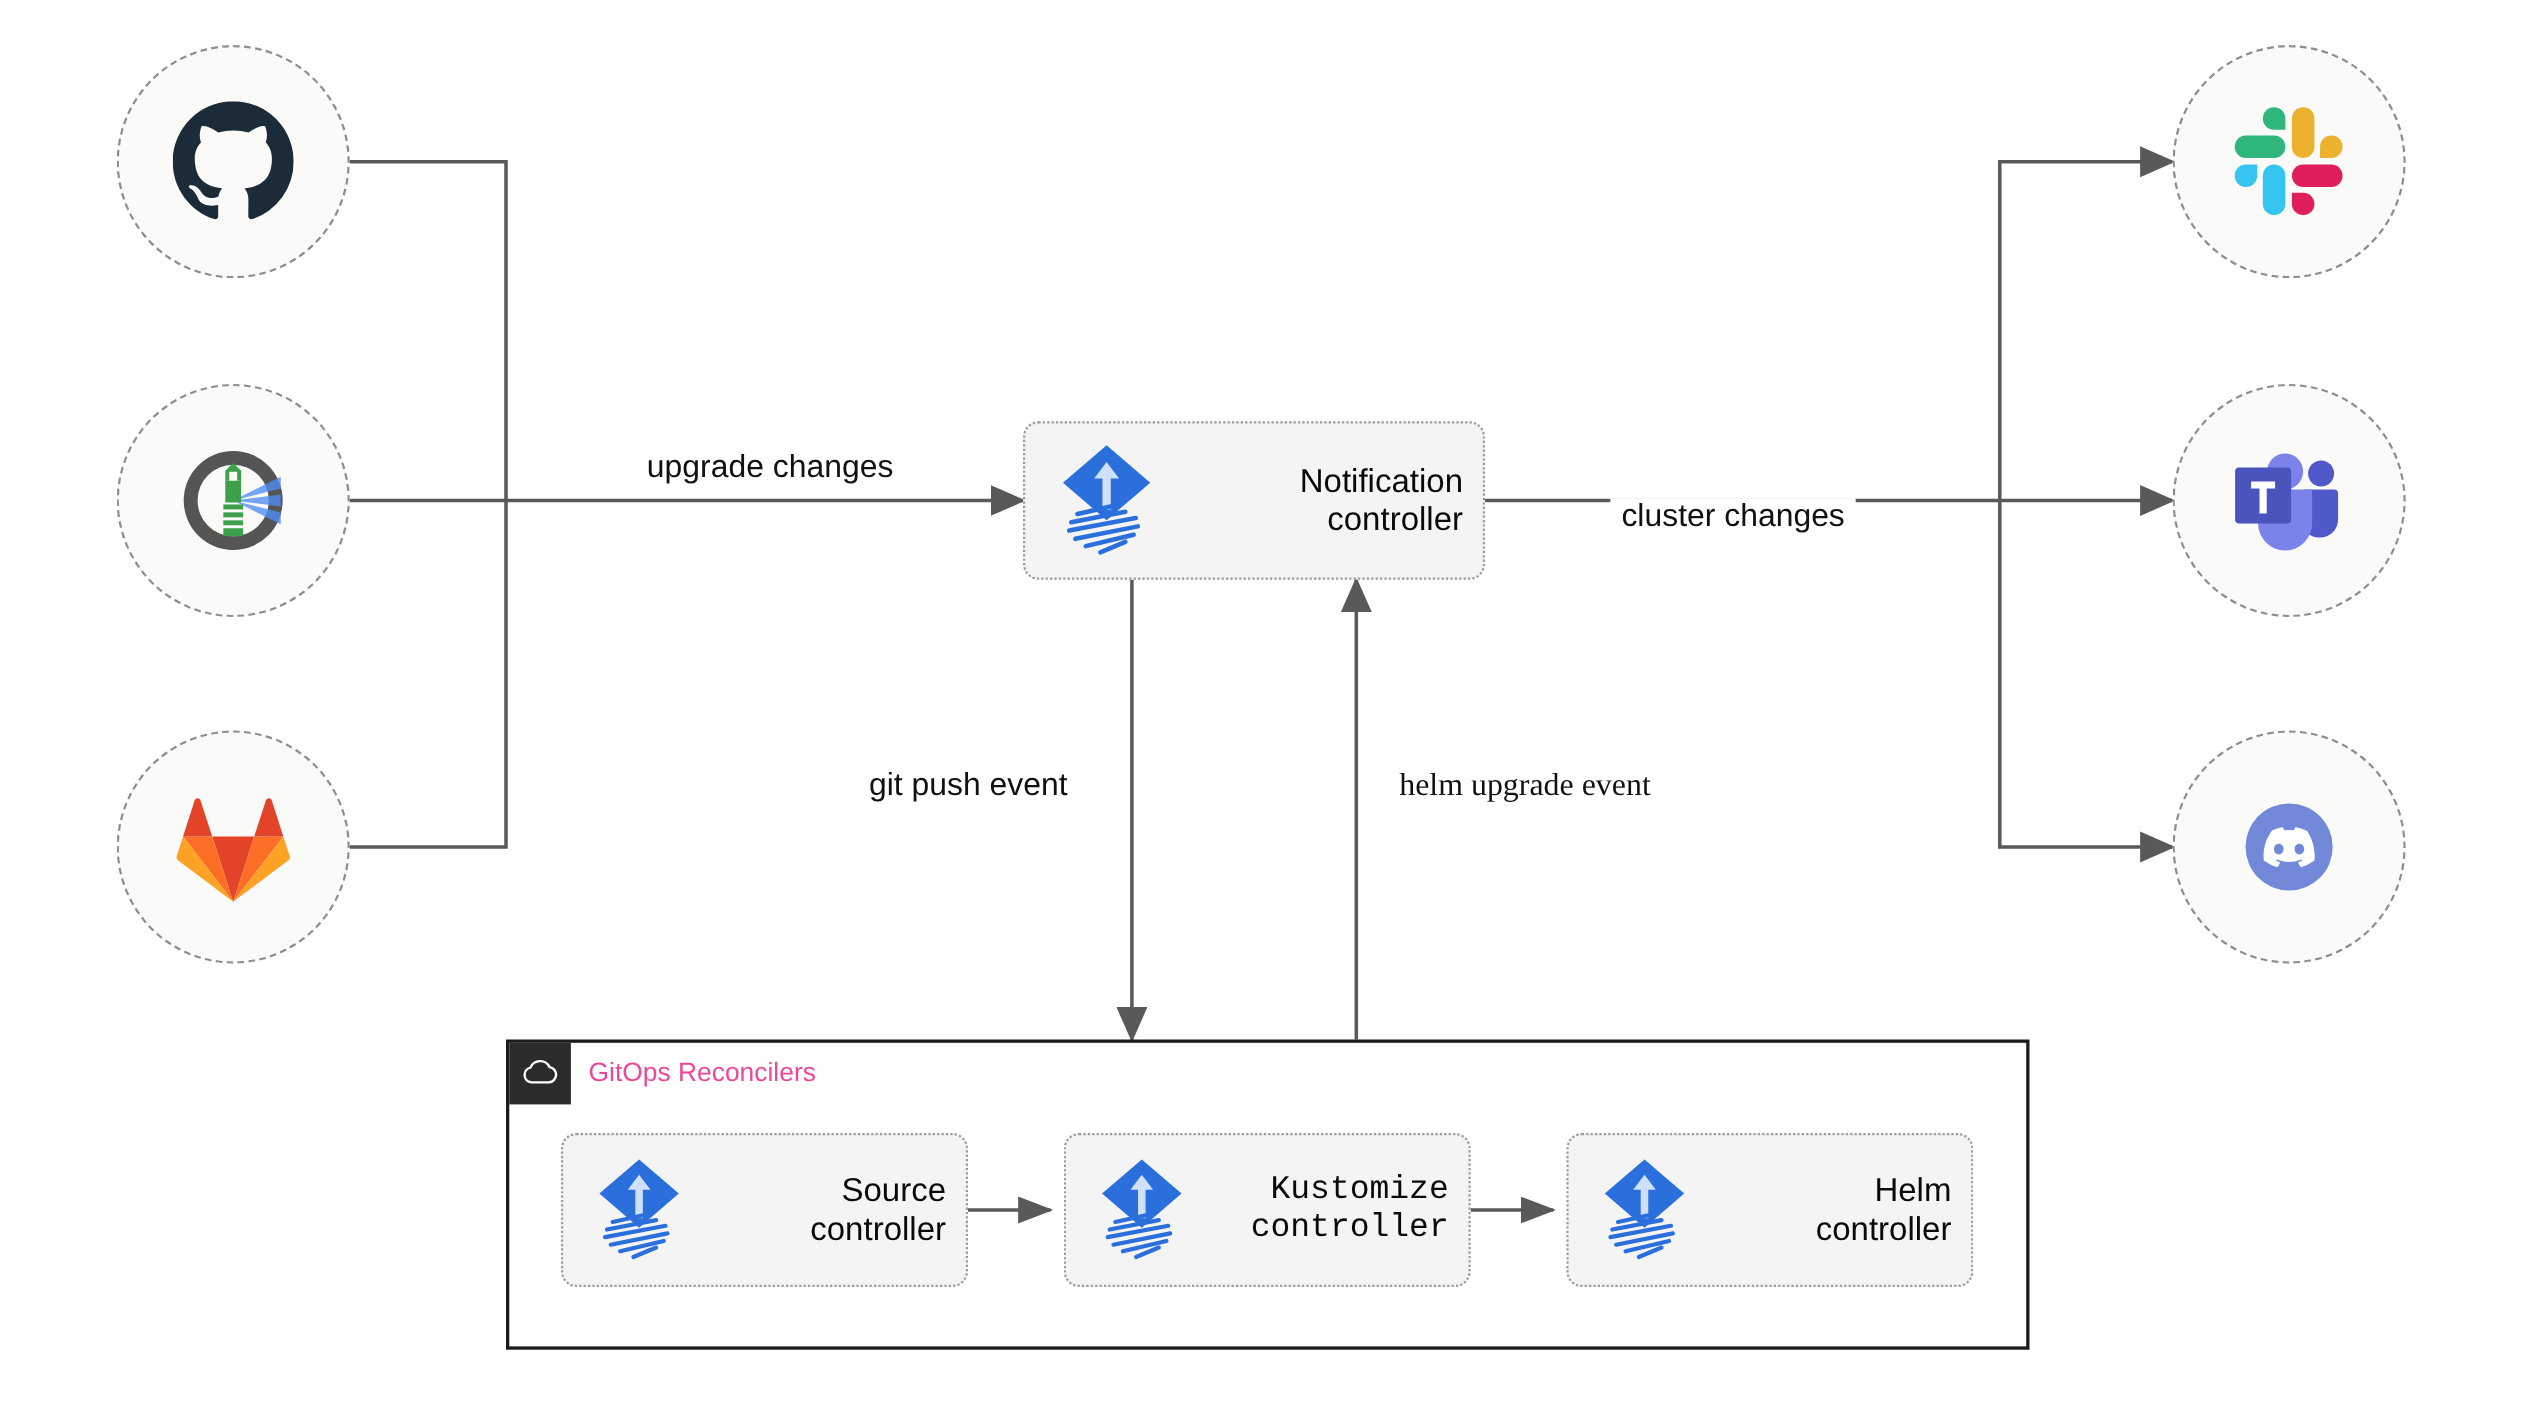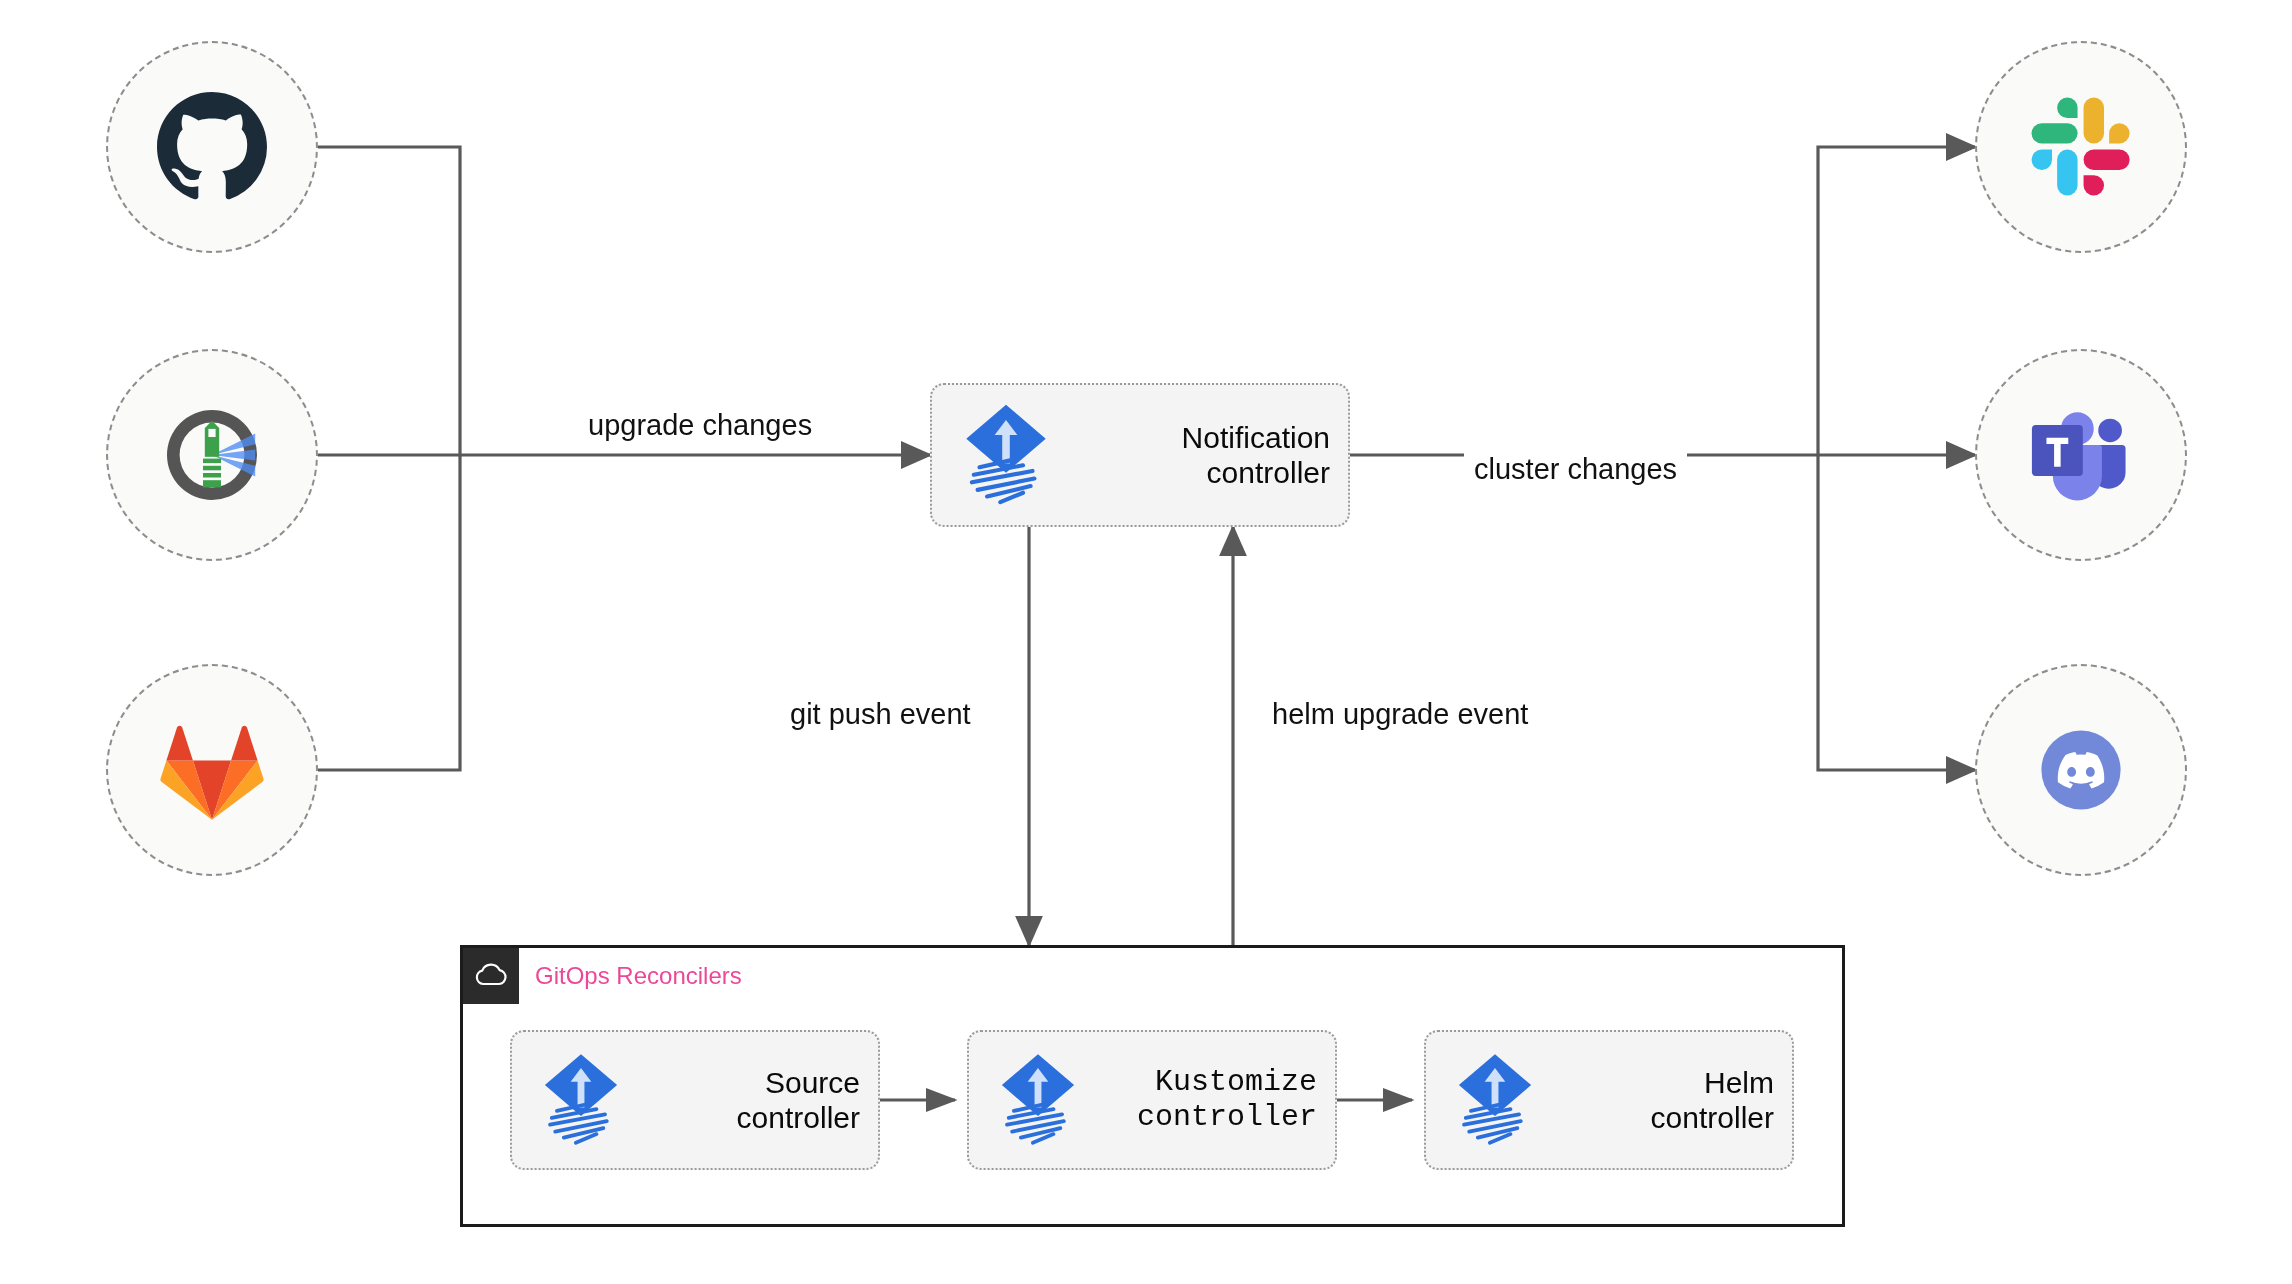--- a/index.html
+++ b/index.html
@@ -235,15 +235,15 @@
         </g>
       </svg>
     </span>
     <span class="ctrl-label">Helm
 controller</span>
   </div>
 
   <div class="edge-label" style="left:578px;top:409px;">upgrade changes</div>
   <div class="edge-label" style="left:1464px;top:409px;margin-top:44px;">cluster changes</div>
   <div class="edge-label" style="left:780px;top:698px;">git push event</div>
-  <div class="edge-label" style="left:1262px;top:698px;">helm upgrade event</div>
+  <div class="edge-label" style="left:1262px;top:698px;font-family:Liberation Serif, serif;">helm upgrade event</div>
 
 </div>
 
 </body></html>

